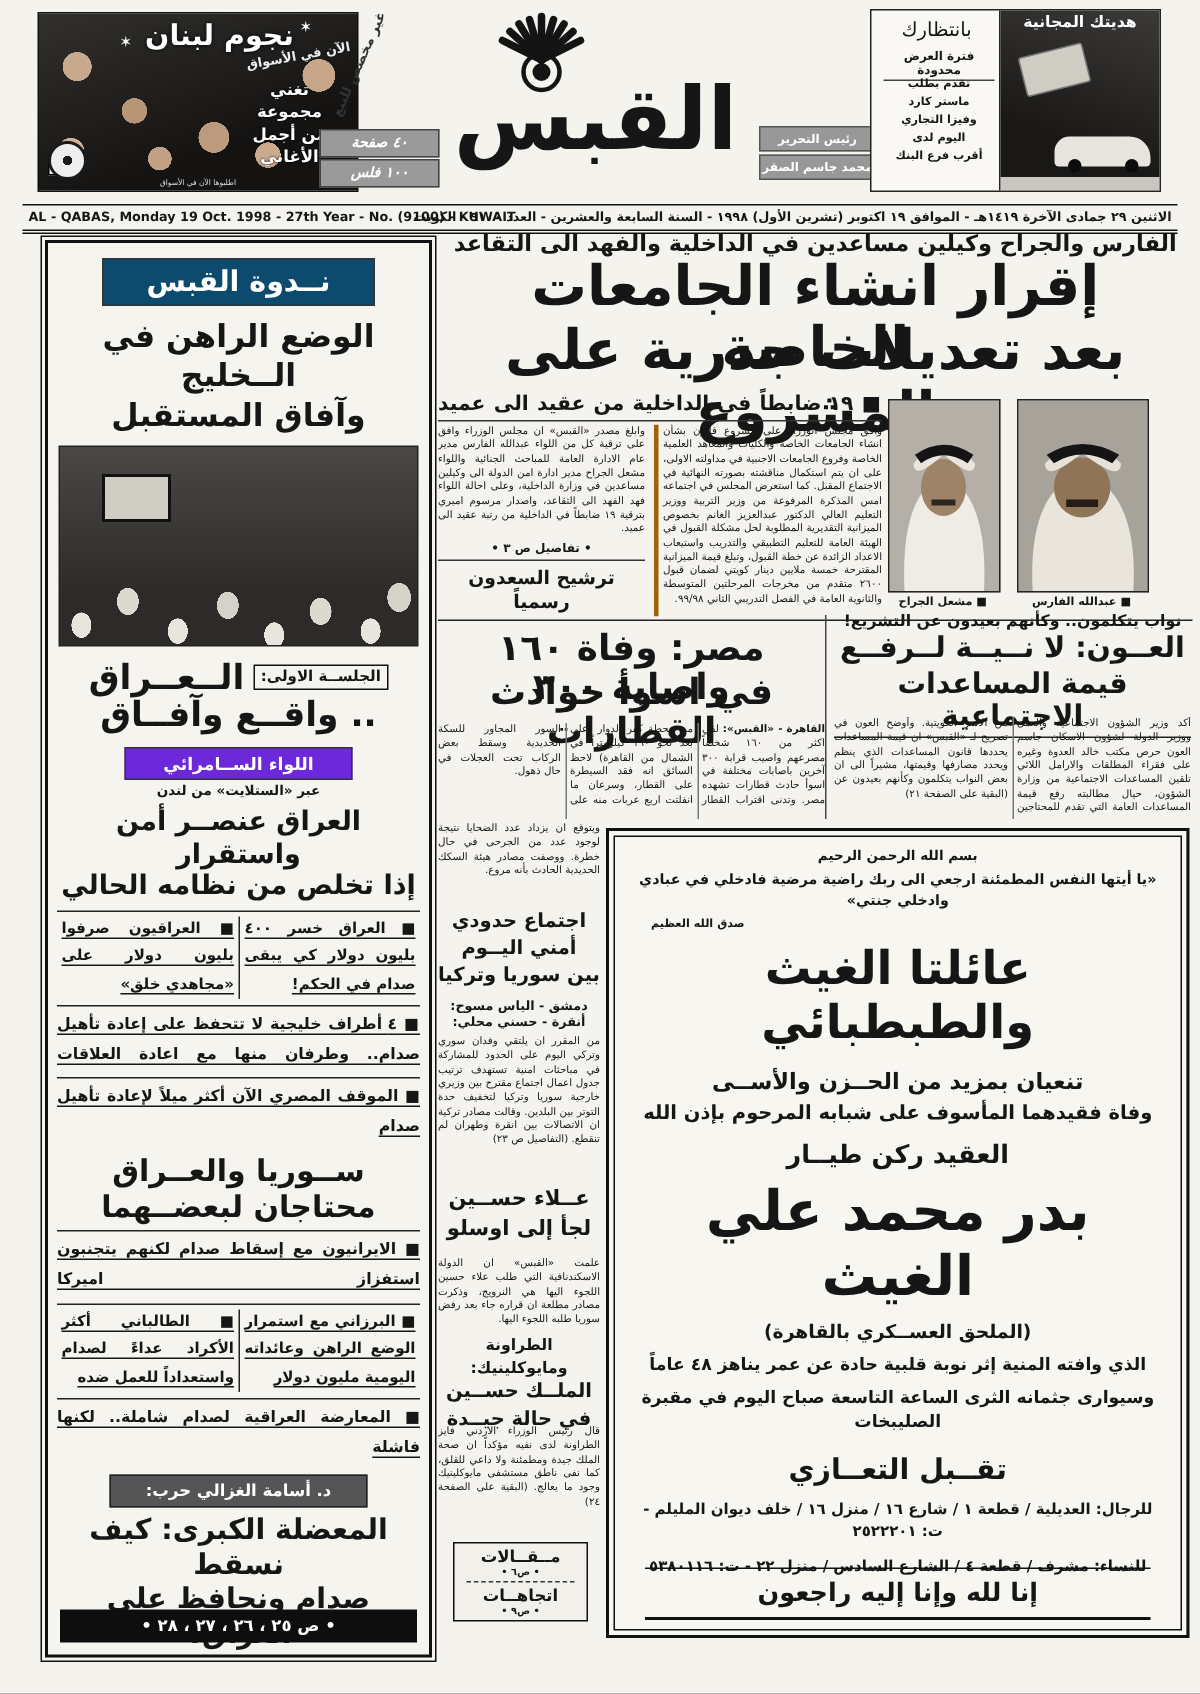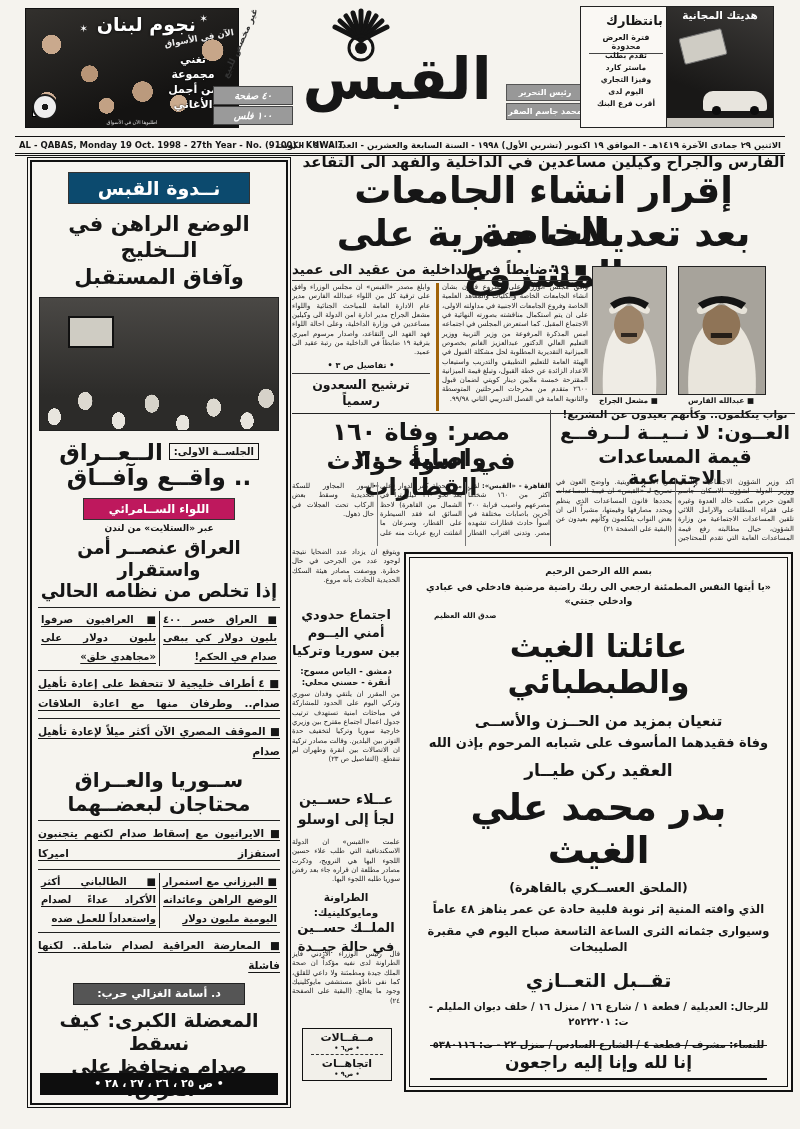--- a/index.html
+++ b/index.html
@@ -47,21 +47,21 @@
   .bank-dark{position:absolute;right:0;top:0;width:106px;height:100%;
      background:linear-gradient(200deg,#3c3a38,#191817 70%);border-left:1px solid #222;}
   .bank-gift{position:absolute;left:0;right:0;top:2px;color:#fff;font-size:10.5px;font-weight:bold;
      text-align:center;}
   .bank-card{position:absolute;left:14px;top:26px;width:42px;height:25px;background:#cfccc4;
      border:1px solid #777;transform:rotate(-14deg);border-radius:2px;}
   .bank-car{position:absolute;right:6px;bottom:16px;width:64px;height:20px;background:#e8e5de;
      border-radius:10px 14px 3px 3px;}
   .bank-wheel{position:absolute;bottom:12px;width:9px;height:9px;background:#0c0c0c;border-radius:50%;}
   .bank-band{position:absolute;left:0;right:0;bottom:0;height:9px;background:#c9c6bf;}
-  .bank-waiting{position:absolute;left:8px;top:6px;width:74px;font-size:13px;font-weight:bold;text-align:right;}
+  .bank-waiting{position:absolute;left:20px;top:6px;width:74px;font-size:13px;font-weight:normal;text-align:left;}
   .bank-offer{position:absolute;left:8px;top:26px;width:74px;font-size:8px;font-weight:bold;text-align:center;
      border-bottom:1px solid #444;padding-bottom:2px;}
   .bank-line{position:absolute;left:8px;width:74px;font-size:7.5px;font-weight:bold;text-align:center;}
 
   .dateline{left:15px;top:136px;width:770px;height:16px;border-top:1.5px solid #111;
      border-bottom:1px solid #111;font-size:8.5px;font-weight:bold;line-height:16px;}
   .dl-en{position:absolute;left:4px;direction:ltr;}
   .dl-ar{position:absolute;right:4px;}
   .rule2{left:15px;top:155px;width:770px;border-top:1px solid #111;}
 
@@ -136,21 +136,21 @@
       radial-gradient(ellipse 12px 15px at 73% 83%,#ddd9d0 0 60%,transparent 61%),
       radial-gradient(ellipse 11px 14px at 87% 93%,#e8e5de 0 60%,transparent 61%),
       radial-gradient(ellipse 13px 16px at 95% 76%,#d6d2c9 0 60%,transparent 61%),
       linear-gradient(180deg,#4a4845,#2c2b29 75%);}
   .n-screen{position:absolute;left:28px;top:18px;width:42px;height:28px;background:#cfccc3;
      border:2px solid #111;}
   .n-session{display:flex;justify-content:center;align-items:center;gap:6px;margin-top:8px;}
   .n-slabel{border:1.5px solid #111;font-size:10px;font-weight:bold;padding:2px 4px;}
   .n-sword{font-size:23px;font-weight:900;}
   .n-sline2{font-size:23px;font-weight:900;text-align:center;line-height:1.1;}
-  .n-spk{width:150px;height:20px;margin:8px auto 0;background:#be185d;border:1px solid #333;color:#fff;
+  .n-spk{width:150px;height:20px;margin:8px auto 0;background:#6d28d9;border:1px solid #333;color:#fff;
      font-size:11.5px;font-weight:bold;text-align:center;line-height:20px;}
   .n-via{font-size:9px;font-weight:bold;text-align:center;margin-top:3px;}
   .n-bh{font-size:18px;font-weight:900;text-align:center;line-height:1.2;}
   .pair{display:flex;border-top:1px solid #222;margin-top:5px;padding-top:3px;}
   .pair>div{width:50%;box-sizing:border-box;padding:0 3px;font-size:10px;font-weight:bold;
      line-height:1.85;text-align:justify;}
   .pair>div:first-child{border-left:1px solid #222;}
   .bfull{border-top:1px solid #222;margin-top:4px;padding-top:3px;font-size:10.5px;font-weight:bold;
      line-height:1.9;text-align:justify;text-align-last:justify;}
   .n-harb{width:170px;height:20px;margin:7px auto 0;background:#555;border:1px solid #222;color:#fff;

